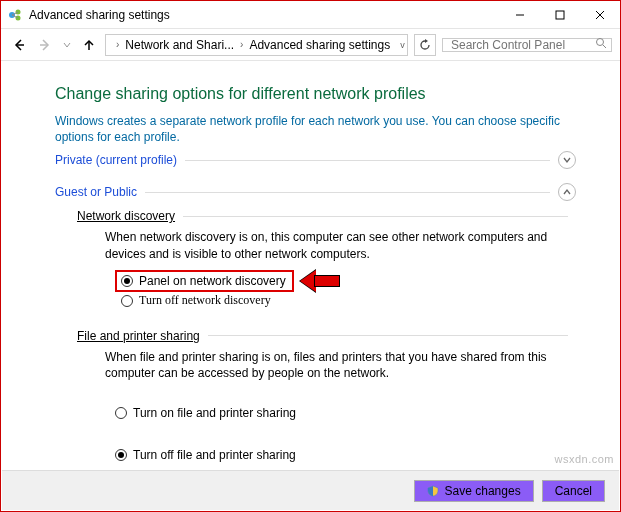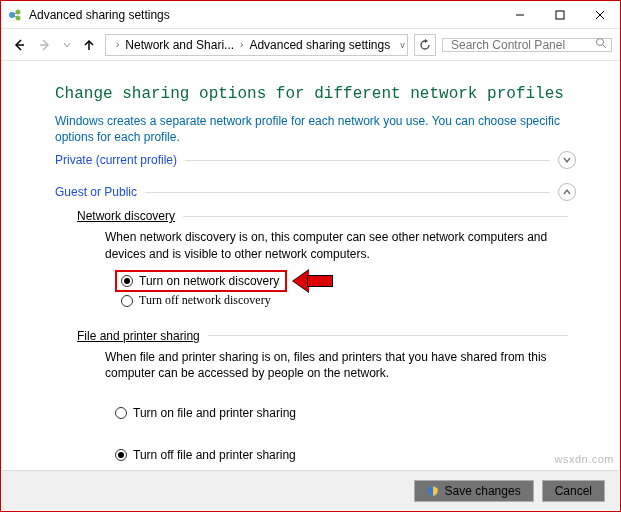--- a/index.html
+++ b/index.html
@@ -77,21 +77,20 @@
   .search .mag { position:absolute; right:4px; color:#888; }
   .content {
     padding: 24px 44px 0 54px;
     overflow: auto;
   }
   h1 {
     color: #0a6b3e;
     font-weight: normal;
     font-size: 16px;
     margin: 0 0 10px 0;
-    font-family: Liberation Mono, monospace;
   }
   .intro { margin-bottom: 4px; color:#0369a1; line-height: 1.35; }
   .section-row {
     display:flex; align-items:center;
     margin: 6px 0 4px 0;
   }
   .section-label { color:#1d4ed8; }
   .section-line {
     flex:1; height:1px; background:#ddd; margin: 0 8px;
   }
@@ -152,21 +151,21 @@
     border-right:17px solid #000;
   }
   .footer {
     position:absolute; left:1px; right:1px; bottom:1px;
     height: 40px; background:#f0f0f0; border-top:1px solid #ddd;
     display:flex; align-items:center; justify-content:flex-end;
     padding: 0 14px; gap:8px;
   }
   .btn {
     height: 22px; padding: 0 12px;
-    border:1px solid #adadad; background:#737373;
+    border:1px solid #adadad; background:#8b5cf6;
     display:flex; align-items:center; gap:6px; font-size:12px;
   }
   .shield {
     width:12px; height:12px;
   }
   .watermark {
     position:absolute; right:6px; bottom:46px;
     color:#bbb; font-size:11px; letter-spacing:0.5px;
   }
 </style>
@@ -292,21 +291,21 @@
     <div class="subhead-row">
       <span class="subhead">Network discovery</span>
       <span class="section-line"></span>
     </div>
     <div class="desc">When network discovery is on, this computer can see other network computers and devices and is visible to other network computers.</div>
 
     <div class="radios" style="position:relative;">
       <div style="display:flex; align-items:center;">
         <span class="highlight-box">
           <span class="radio sel"></span>
-          <span>Turn on network discovery</span>
+          <span>Panel on network discovery</span>
         </span>
         <span class="arrow">
           <span class="head-outline"></span>
           <span class="head"></span>
           <span class="body"></span>
         </span>
       </div>
       <div class="radio-row" style="margin-top:-1px; padding-left:6px;font-family:Liberation Serif, serif;">
         <span class="radio"></span>
         <span>Turn off network discovery</span>

